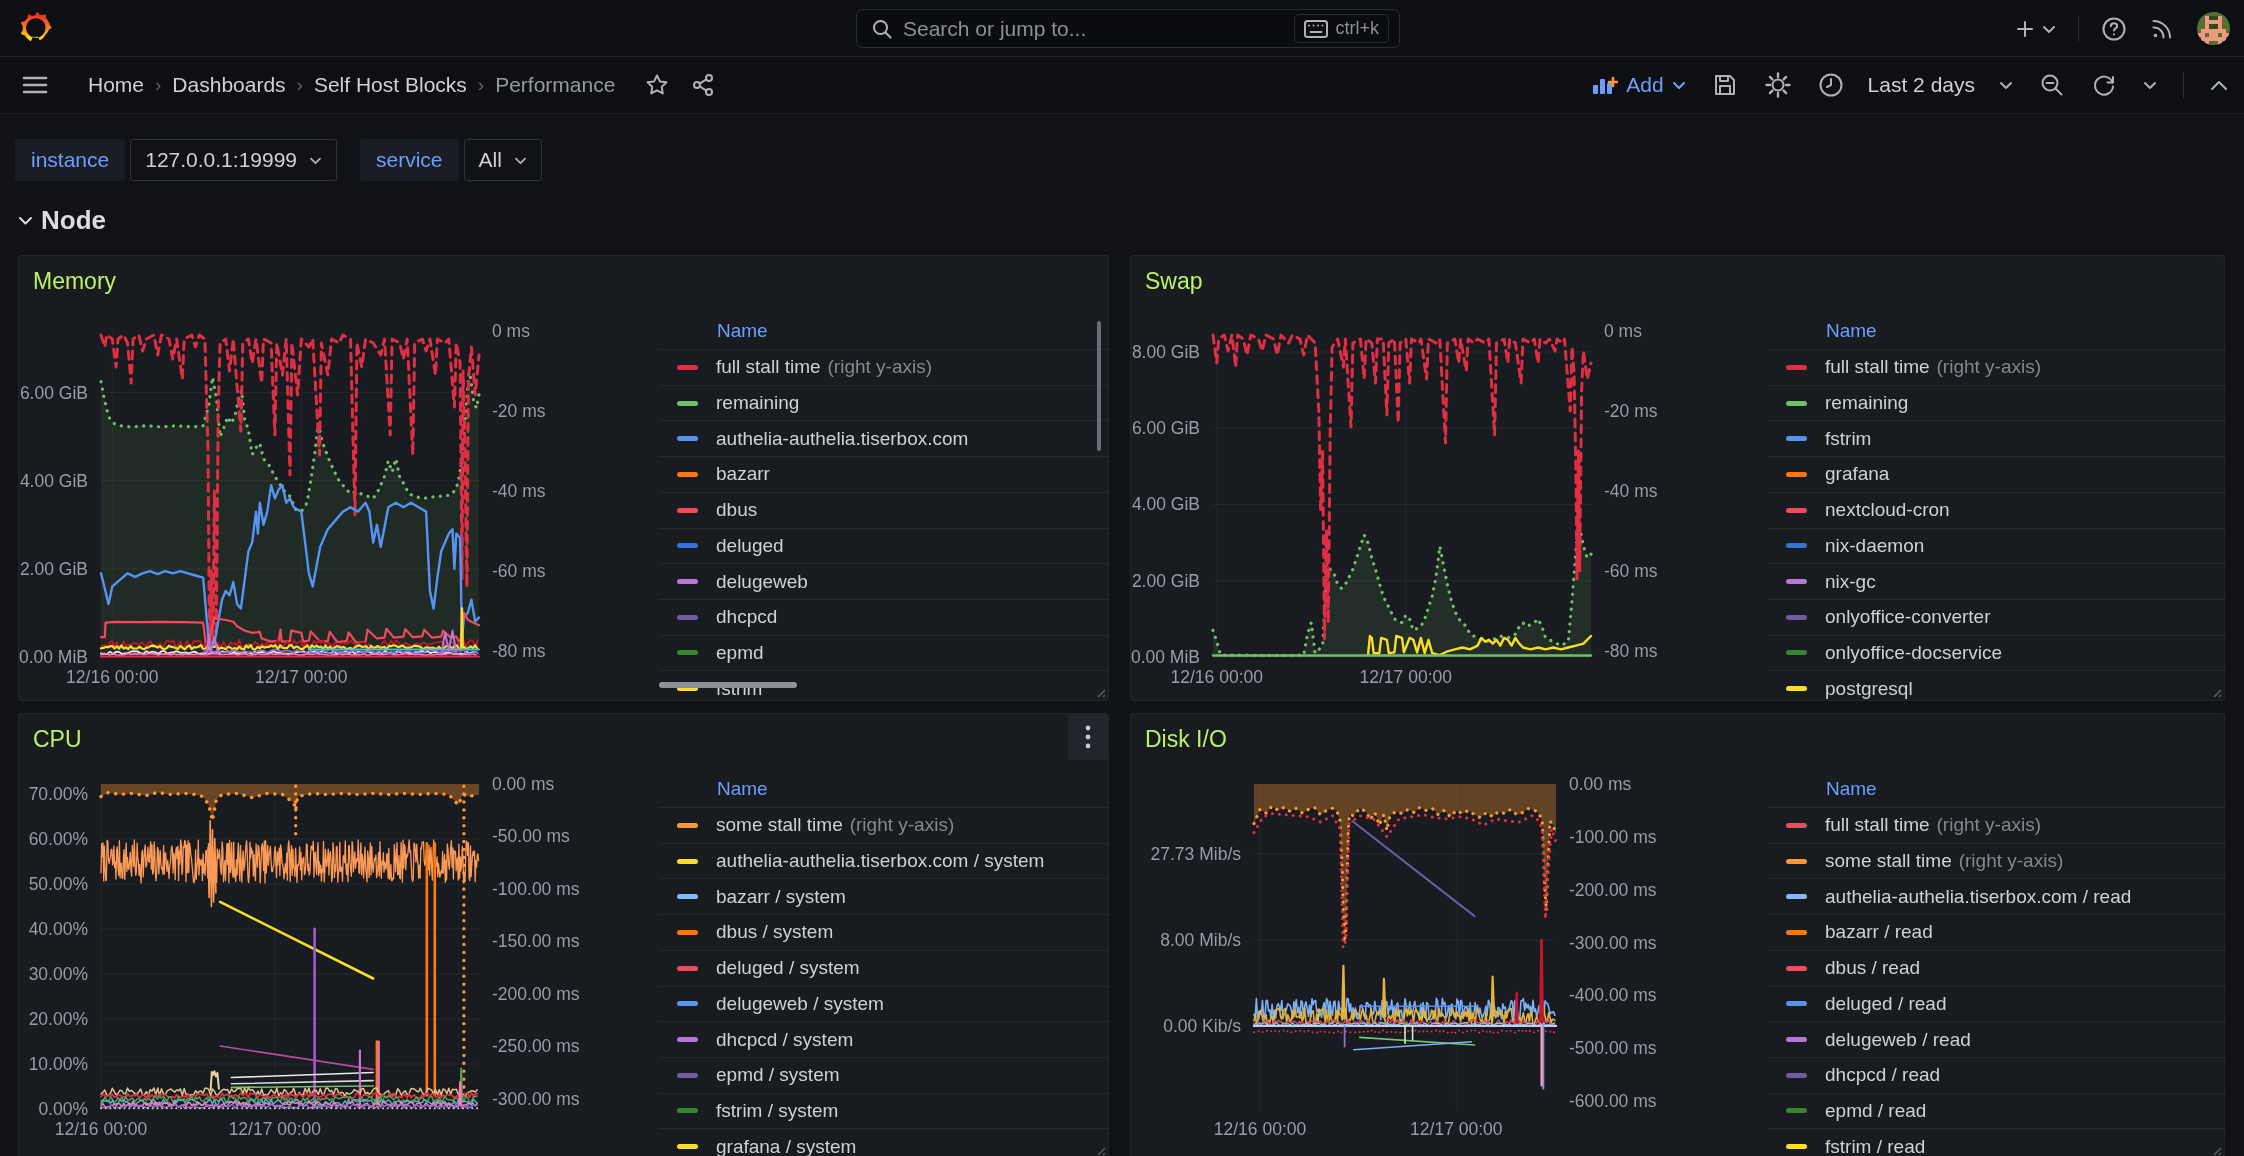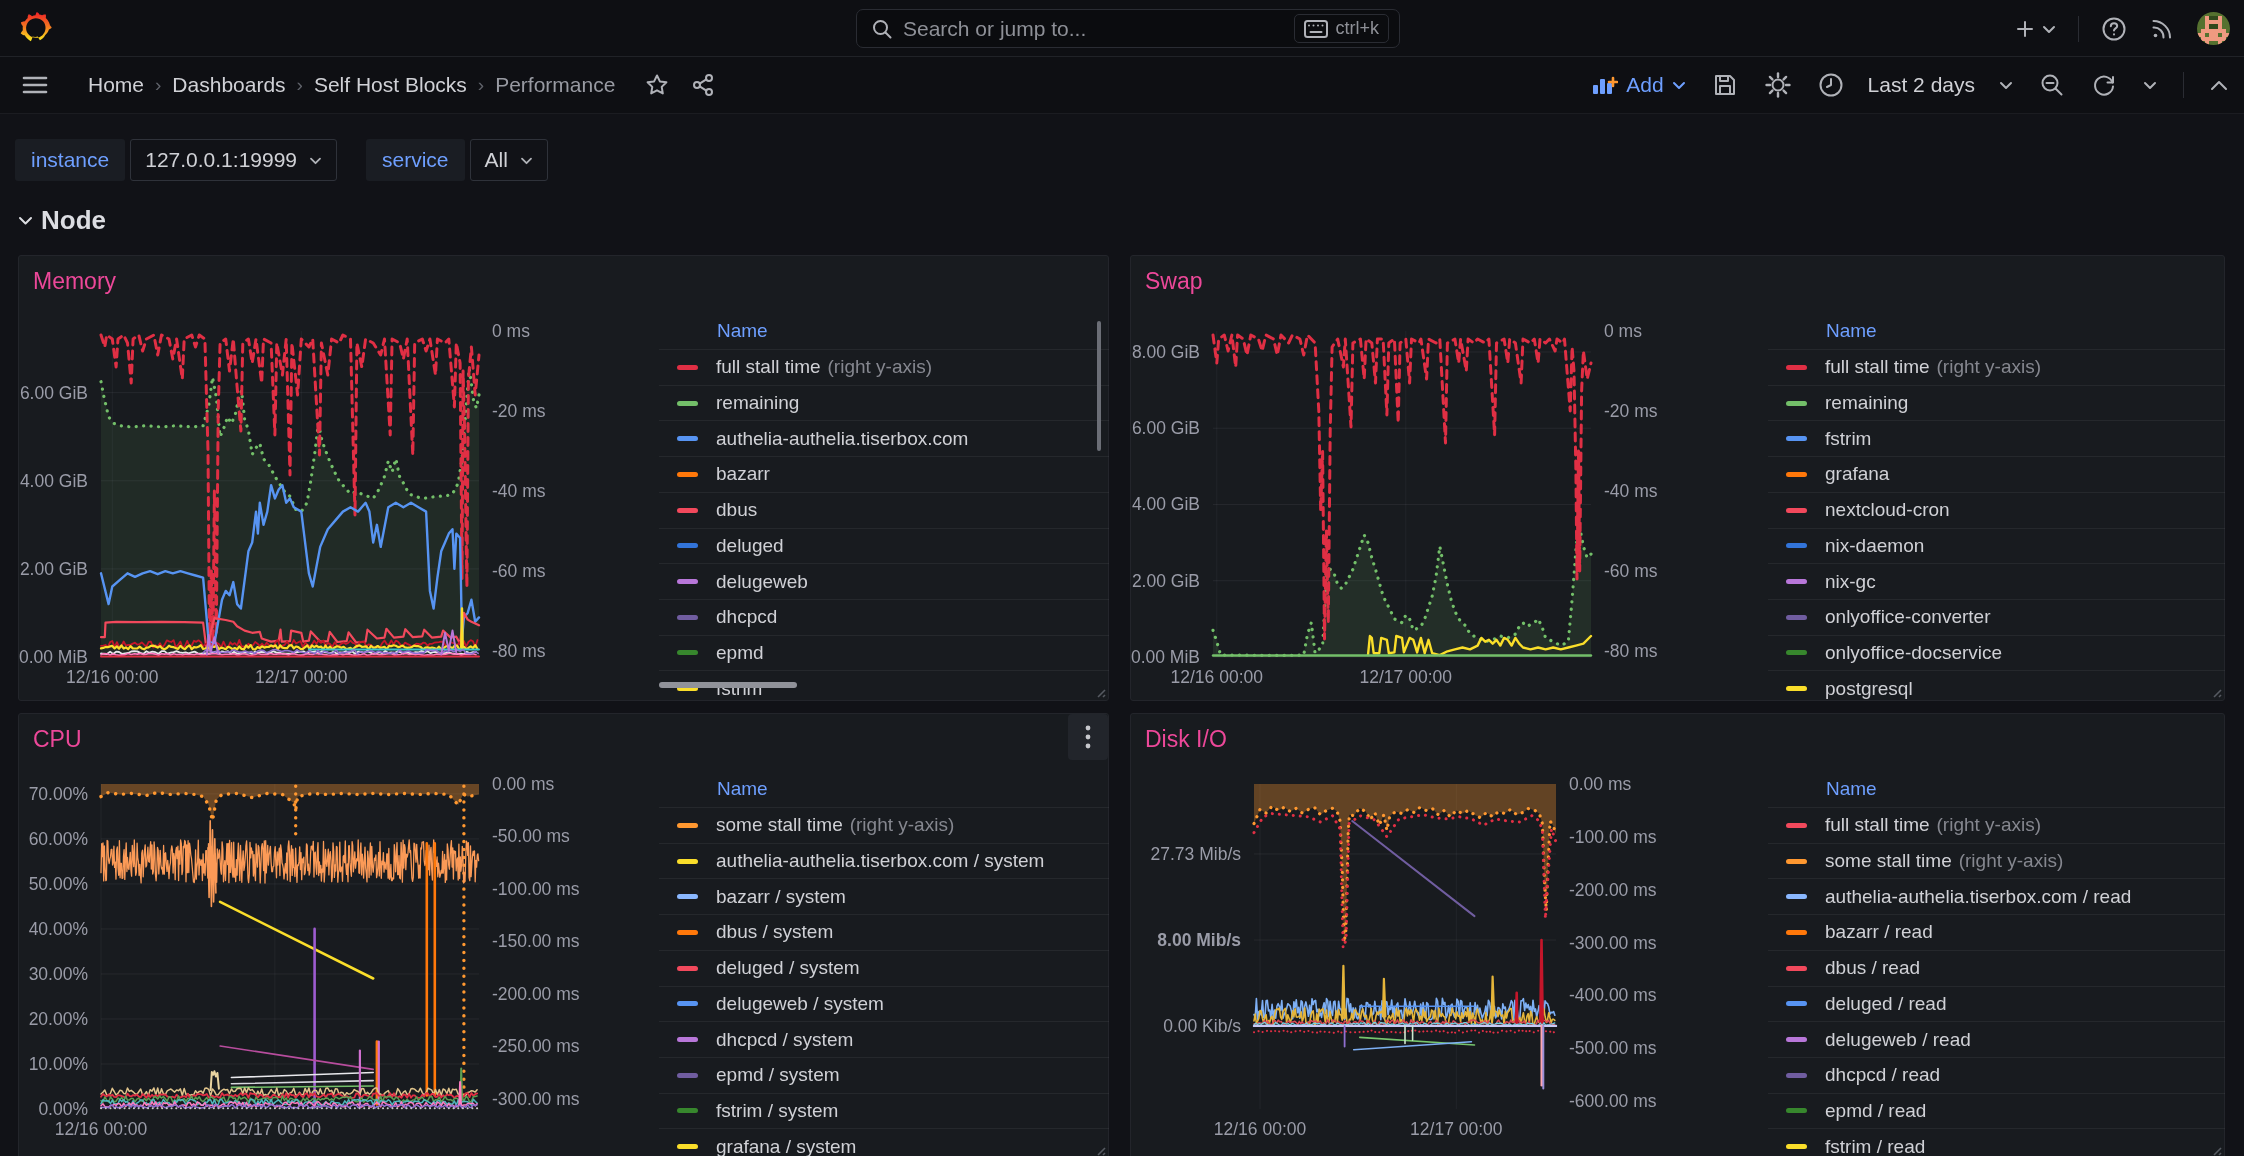--- a/index.html
+++ b/index.html
@@ -34,33 +34,33 @@
   #breadcrumb { display:flex; align-items:center; gap:11px; margin-left:18px; }
   .crumb { font-size:21px; color:#d0d1d6; cursor:pointer; white-space:nowrap; }
   .crumb.last { color:#989aa2; cursor:default; }
   .crumb-sep { color:#60636b; font-size:19px; }
   #subnav-right { position:absolute; right:16px; display:flex; align-items:center; gap:26px; height:57px; }
   #add-btn { display:flex; align-items:center; gap:8px; cursor:pointer; }
   #add-btn .lbl { color:#6e9fff; font-size:21px; }
   #timepicker { display:flex; align-items:center; gap:24px; cursor:pointer; color:#d0d1d6; font-size:21px; }
 
   
-  #varrow { position:absolute; left:15px; top:139px; display:flex; align-items:flex-start; gap:7px; }
+  #varrow { position:absolute; left:15px; top:139px; display:flex; align-items:flex-start; gap:1px; }
   .var-group { display:flex; align-items:center; gap:5px; margin-right:22px; }
   .var-label { background:#1a1d23; color:#6e9fff; font-size:21px; padding:9px 16px; border-radius:3px; cursor:default; }
   .var-value { border:1px solid #2f323a; color:#d0d1d6; font-size:21px; padding:8px 14px; border-radius:3px;
     display:flex; align-items:center; gap:12px; cursor:pointer; background:#111217; }
 
   
   #sectionrow { position:absolute; left:18px; top:205px; display:flex; align-items:center; gap:8px; cursor:pointer; }
   #sectionrow .title { font-size:26px; font-weight:700; color:#dcdde2; }
 
   
   .panel { position:absolute; background:#181b1f; border:1px solid #23252b; border-radius:3px; }
-  .panel-title { position:absolute; left:14px; top:12px; font-size:23px; font-weight:500; color:#ec4899; cursor:pointer; }
+  .panel-title { position:absolute; left:14px; top:12px; font-size:23px; font-weight:500; color:#bef264; cursor:pointer; }
   .axlab { position:absolute; font-size:17.5px; color:#9a9ca8; white-space:nowrap; }
   .axlab.l { text-align:right; }
   .legend { position:absolute; }
   .legend-header { position:absolute; font-size:19px; font-weight:500; color:#6e9fff; cursor:pointer; }
   .legend-row { position:absolute; display:flex; align-items:center; border-top:1px solid rgba(255,255,255,0.06); cursor:pointer; }
   .swatch { width:21px; height:5px; border-radius:3px; margin-right:18px; flex:none; }
   .legend-row .lab { font-size:19px; color:#d0d1d6; white-space:nowrap; }
   .legend-row .note { font-size:19px; color:#85878f; margin-left:7px; white-space:nowrap; }
   .vscroll { position:absolute; width:4px; border-radius:2px; background:#6b6e76; }
   .hscroll { position:absolute; height:6px; border-radius:3px; background:#909299; cursor:pointer; }
@@ -613,21 +613,21 @@
         <path d="M123.0 311.9L425.0 311.9" fill="none" stroke="#c9c9f5" stroke-width="2.4" stroke-linecap="round" stroke-linejoin="round"></path>
         <path d="M123.0 318.2L124.8 318.1L126.6 317.7L128.4 316.5L130.2 317.8L132.1 318.0L133.9 317.3L135.7 316.6L137.5 318.0L139.3 317.6L141.1 316.8L142.9 317.9L144.7 316.6L146.6 318.0L148.4 317.4L150.2 316.5L152.0 316.8L153.8 316.7L155.6 318.2L157.4 316.5L159.2 318.0L161.1 318.5L162.9 317.5L164.7 317.2L166.5 316.5L168.3 316.6L170.1 316.8L171.9 316.4L173.7 318.3L175.5 317.5L177.4 316.9L179.2 318.4L181.0 318.4L182.8 317.8L184.6 318.5L186.4 318.6L188.2 316.5L190.0 318.0L191.9 317.2L193.7 317.8L195.5 317.8L197.3 317.7L199.1 318.6L200.9 318.3L202.7 318.8L204.5 318.5L206.4 318.3L208.2 316.4L210.0 318.5L211.8 318.3L213.6 317.6L215.4 317.4L217.2 317.3L219.0 318.2L220.8 318.3L222.7 318.3L224.5 318.1L226.3 318.5L228.1 318.5L229.9 316.8L231.7 317.5L233.5 318.1L235.3 318.5L237.2 317.3L239.0 318.3L240.8 316.2L242.6 318.1L244.4 317.9L246.2 316.9L248.0 318.1L249.8 318.7L251.7 316.6L253.5 316.4L255.3 318.1L257.1 318.2L258.9 317.3L260.7 318.0L262.5 317.5L264.3 318.4L266.1 318.2L268.0 318.7L269.8 318.5L271.6 317.3L273.4 318.3L275.2 316.5L277.0 317.0L278.8 318.1L280.6 316.5L282.5 318.3L284.3 316.5L286.1 318.1L287.9 317.9L289.7 316.8L291.5 316.5L293.3 318.6L295.1 318.0L297.0 316.7L298.8 317.5L300.6 317.4L302.4 317.2L304.2 316.5L306.0 316.7L307.8 318.4L309.6 316.7L311.4 317.8L313.3 316.8L315.1 317.2L316.9 318.7L318.7 317.8L320.5 318.7L322.3 316.8L324.1 318.7L325.9 317.5L327.8 316.4L329.6 318.2L331.4 318.7L333.2 317.8L335.0 318.3L336.8 316.7L338.6 316.8L340.4 316.5L342.3 317.9L344.1 316.4L345.9 317.1L347.7 318.7L349.5 318.0L351.3 316.4L353.1 318.3L354.9 318.5L356.7 316.5L358.6 318.0L360.4 316.6L362.2 318.7L364.0 317.8L365.8 318.3L367.6 318.5L369.4 318.1L371.2 316.5L373.1 316.6L374.9 317.1L376.7 318.1L378.5 317.1L380.3 316.5L382.1 317.7L383.9 318.4L385.7 317.0L387.6 316.4L389.4 317.8L391.2 316.4L393.0 318.1L394.8 316.8L396.6 318.6L398.4 317.0L400.2 317.4L402.0 318.7L403.9 317.7L405.7 317.0L407.5 316.6L409.3 317.5L411.1 318.8L412.9 316.8L414.7 317.3L416.5 317.3L418.4 318.3L420.2 316.9L422.0 318.6L423.8 317.8" fill="none" stroke="#e02f44" stroke-width="2" stroke-linecap="round" stroke-linejoin="round" stroke-dasharray="0.1 4.6"></path>
         <path d="M228.7 323.4L343.5 331.0" fill="none" stroke="#77c66e" stroke-width="1.6" stroke-linecap="round" stroke-linejoin="round"></path>
         <path d="M222.7 335.8L340.4 327.7" fill="none" stroke="#7eb0f5" stroke-width="1.6" stroke-linecap="round" stroke-linejoin="round"></path>
         <path d="M274.0 312.1L274.0 329.4M281.6 312.1L281.6 326.1" fill="none" stroke="#cfe8cf" stroke-width="1.6" stroke-linecap="round" stroke-linejoin="round"></path>
         <path d="M213.6 312.1L213.6 332.6" fill="none" stroke="#8f6fd0" stroke-width="1.8" stroke-linecap="round" stroke-linejoin="round"></path>
         <path d="M410.8 312.1L410.8 371.3" fill="none" stroke="#ffa6b0" stroke-width="2.6" stroke-linecap="round" stroke-linejoin="round"></path>
         <path d="M412.3 312.1L412.3 374.6" fill="none" stroke="#9b8fd8" stroke-width="2" stroke-linecap="round" stroke-linejoin="round"></path>
       </svg>
       <div class="axlab l" style="right: 983px; top: 129.95px;">27.73 Mib/s</div>
-      <div class="axlab l" style="right: 983px; top: 216.043px; font-weight: bold;">8.00 Mib/s</div>
+      <div class="axlab l" style="right: 983px; top: 216.043px;">8.00 Mib/s</div>
       <div class="axlab l" style="right: 983px; top: 302.136px;">0.00 Kib/s</div>
       <div class="axlab" style="left: 438px; top: 60px;">0.00 ms</div>
       <div class="axlab" style="left: 438px; top: 112.846px;">-100.00 ms</div>
       <div class="axlab" style="left: 438px; top: 165.691px;">-200.00 ms</div>
       <div class="axlab" style="left: 438px; top: 218.537px;">-300.00 ms</div>
       <div class="axlab" style="left: 438px; top: 271.382px;">-400.00 ms</div>
       <div class="axlab" style="left: 438px; top: 324.228px;">-500.00 ms</div>
       <div class="axlab" style="left: 438px; top: 377.073px;">-600.00 ms</div>
       <div class="axlab" style="left: 74.04px; top: 405px; width: 110px; text-align: center;">12/16 00:00</div>
       <div class="axlab" style="left: 270.34px; top: 405px; width: 110px; text-align: center;">12/17 00:00</div>

